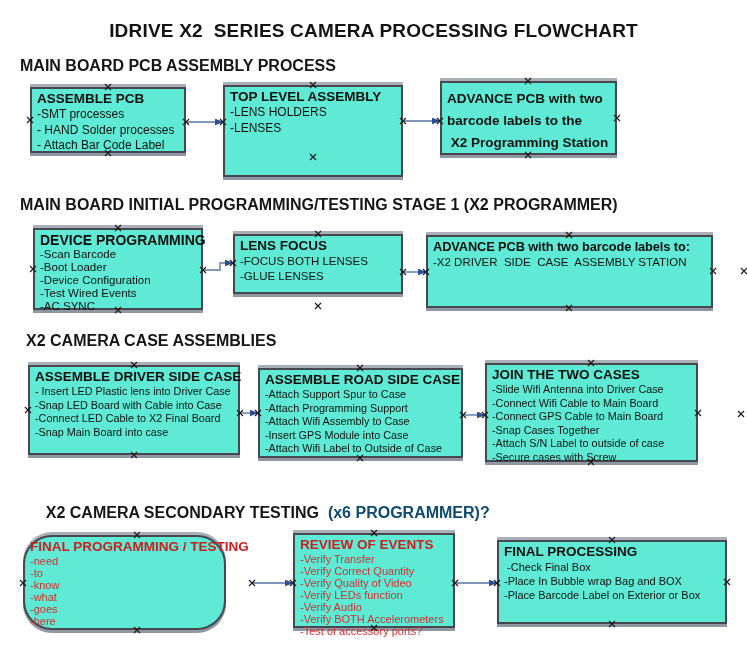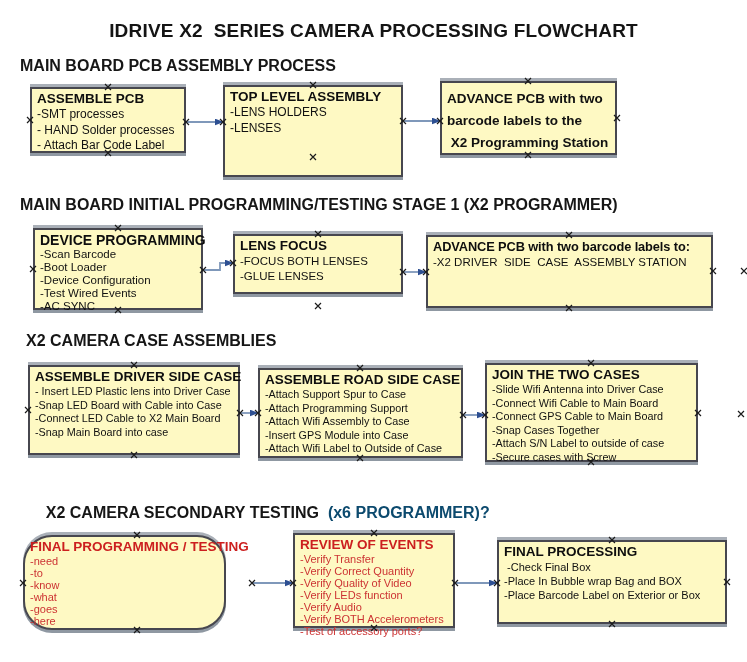--- a/index.html
+++ b/index.html
@@ -9,21 +9,21 @@
   }
   .page-title{
     position:absolute;left:0;top:20px;width:747px;text-align:center;
     font-size:19px;font-weight:bold;letter-spacing:.2px;white-space:pre;color:#141414;
   }
   .sec-heading{
     position:absolute;font-size:16px;font-weight:bold;white-space:pre;color:#161616;text-align:right;
   }
   .red-hl{color:#0c4a6e;}
   .box{
-    position:absolute;background:#fef9c3;border:2px solid #47474f;box-sizing:border-box;
+    position:absolute;background:#5eead4;border:2px solid #47474f;box-sizing:border-box;
     box-shadow:0 3px 0 #8f98a2, 0 -3px 0 #aab0b8;padding:2px 5px 0 5px;overflow:visible;
   }
   .box-title{font-weight:bold;font-size:13.5px;line-height:16px;color:#0e0e0e;white-space:pre;}
   .box-items{margin:0;padding:0;list-style:none;white-space:pre;}
   .box-items li{white-space:pre;}
 
   .r1 .box-items li{font-size:12px;line-height:15.5px;}
   .r1c .box-items li{font-size:13.5px;font-weight:bold;line-height:22px;}
   .r1c{padding-top:5px;}
   .r2 .box-items li{font-size:11.5px;line-height:13px;}
@@ -73,21 +73,21 @@
     <div class="box-title">LENS FOCUS</div>
     <ul class="box-items"><li>-FOCUS BOTH LENSES</li><li>-GLUE LENSES</li></ul>
   </div>
   <div class="box r2 r2c" style="left:426px;top:235px;width:287px;height:73px;">
     <div class="box-title">ADVANCE PCB with two barcode labels to:</div>
     <ul class="box-items"><li>-X2 DRIVER  SIDE  CASE  ASSEMBLY STATION</li></ul>
   </div>
 
   <div class="box r3 r3a" style="left:28px;top:365px;width:212px;height:90px;">
     <div class="box-title">ASSEMBLE DRIVER SIDE CASE</div>
-    <ul class="box-items"><li>- Insert LED Plastic lens into Driver Case</li><li>-Snap LED Board with Cable into Case</li><li>-Connect LED Cable to X2 Main Board</li><li>-Snap Main Board into case</li></ul>
+    <ul class="box-items"><li>- Insert LED Plastic lens into Driver Case</li><li>-Snap LED Board with Cable into Case</li><li>-Connect LED Cable to X2 Final Board</li><li>-Snap Main Board into case</li></ul>
   </div>
   <div class="box r3 r3b" style="left:258px;top:368px;width:205px;height:90px;">
     <div class="box-title">ASSEMBLE ROAD SIDE CASE</div>
     <ul class="box-items"><li>-Attach Support Spur to Case</li><li>-Attach Programming Support</li><li>-Attach Wifi Assembly to Case</li><li>-Insert GPS Module into Case</li><li>-Attach Wifi Label to Outside of Case</li></ul>
   </div>
   <div class="box r3 r3c" style="left:485px;top:363px;width:213px;height:99px;">
     <div class="box-title">JOIN THE TWO CASES</div>
     <ul class="box-items"><li>-Slide Wifi Antenna into Driver Case</li><li>-Connect Wifi Cable to Main Board</li><li>-Connect GPS Cable to Main Board</li><li>-Snap Cases Together</li><li>-Attach S/N Label to outside of case</li><li>-Secure cases with Screw</li></ul>
   </div>
 

